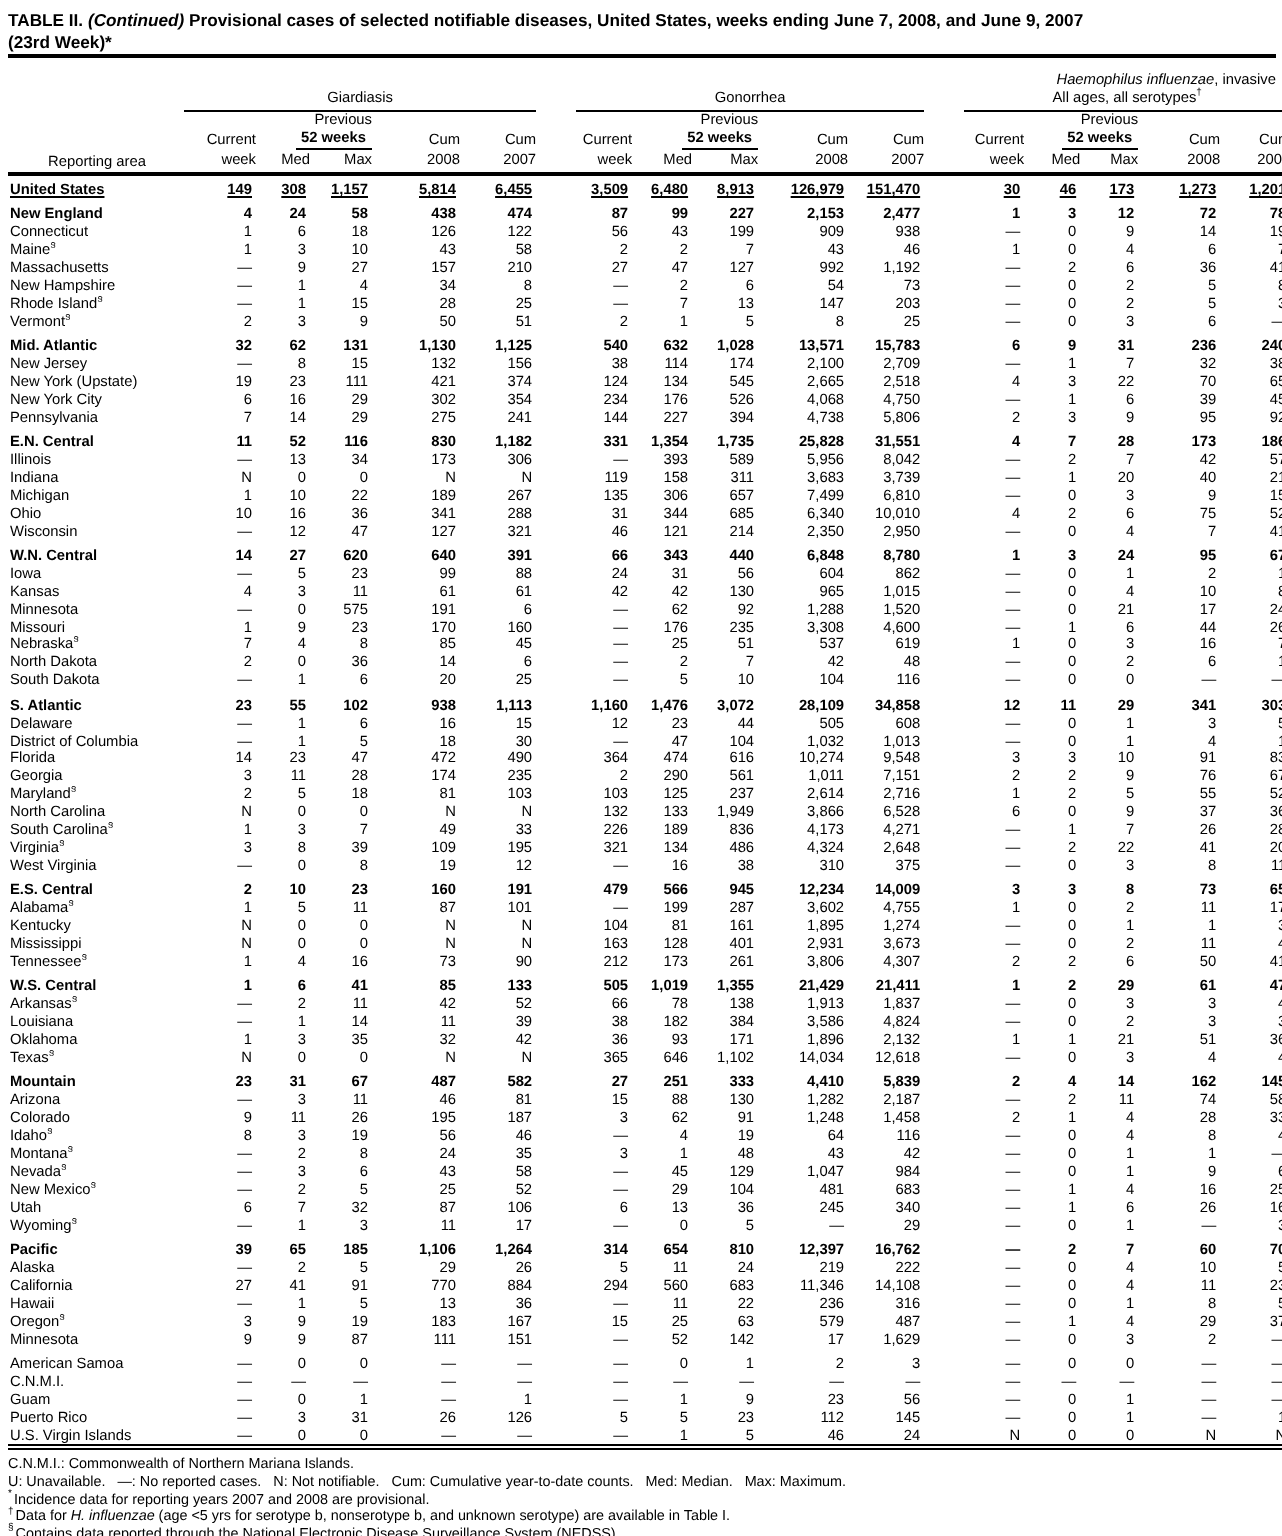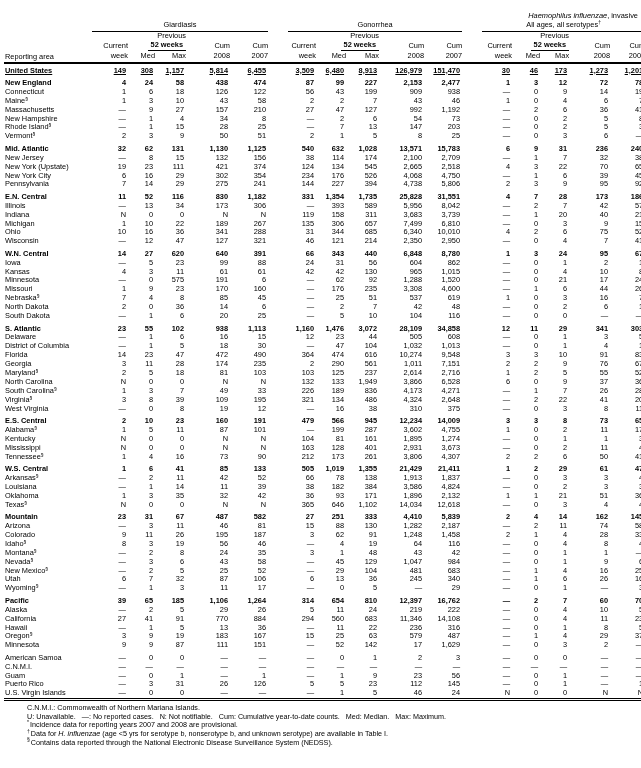--- a/index.html
+++ b/index.html
@@ -7,48 +7,52 @@
   .page{padding:5px 3px 2px 4px;}
 
   
   .title{font-size:8.6px;line-height:10.6px;font-weight:bold;border-bottom:2px solid #000;padding-bottom:1px;}
   .title i{font-style:italic;}
 
   
   table{border-collapse:collapse;table-layout:fixed;width:634px;margin-top:7px;border-bottom:3px double #000;}
   th,td{margin:0;padding:0;font-size:7.4px;line-height:8.9px;font-weight:normal;}
   thead th{vertical-align:bottom;}
-  th.area-h{text-align:left;padding-left:1px;margin-left:22px;}
+  th.area-h{text-align:center;padding-left:1px;margin-left:22px;}
   th.grp{text-align:center;}
   .grp-rule{display:block;border-bottom:1.4px solid #000;padding-bottom:1px;}
   .grp2 .grp-rule,.grp3 .grp-rule{margin-left:20px;}
   .grp i{font-style:italic;padding-left:39px;}
   th.sub{text-align:right;padding-bottom:1px;}
   .u-rule{display:inline-block;border-bottom:1px solid #000;padding:0 3px 0.5px 3px;font-weight:bold;}
   thead tr.lastrow th{border-bottom:2px solid #000;padding-bottom:1px;}
   th.area-h{border-bottom:2px solid #000;}
 
   td.area{text-align:left;padding-left:1px;white-space:nowrap;overflow:hidden;}
   td.num{text-align:right;padding-right:2px;white-space:nowrap;}
   tr.bold td{font-weight:bold;}
   tr.sec td{padding-top:3.5px;}
   tbody tr:first-child td{padding-top:2.5px;text-decoration:underline;}
   sup{font-size:5px;vertical-align:super;line-height:0;}
 
   
   .footnotes{margin-top:3px;border-top:0;}
-  .fn{font-size:7.2px;line-height:8.6px;margin-left:23px;}
+  .fn{font-size:7.2px;line-height:8.6px;}
   .fn sup{margin-right:1px;}
   .fn i{font-style:italic;}
 </style>
 </head>
 <body>
 
 <div class="page">
 
+  <div class="title">
+    <span>TABLE II. </span><i>(Continued)</i><span> Provisional cases of selected notifiable diseases, United States, weeks ending June 7, 2008, and June 9, 2007</span><br>
+    <span>(23rd Week)*</span>
+  </div>
 
   <table>
     <colgroup>
       <col style="width:88px">
       <col style="width:36px">
         <col style="width:27px">
         <col style="width:31px">
         <col style="width:44px">
         <col style="width:38px">
       <col style="width:48px">

